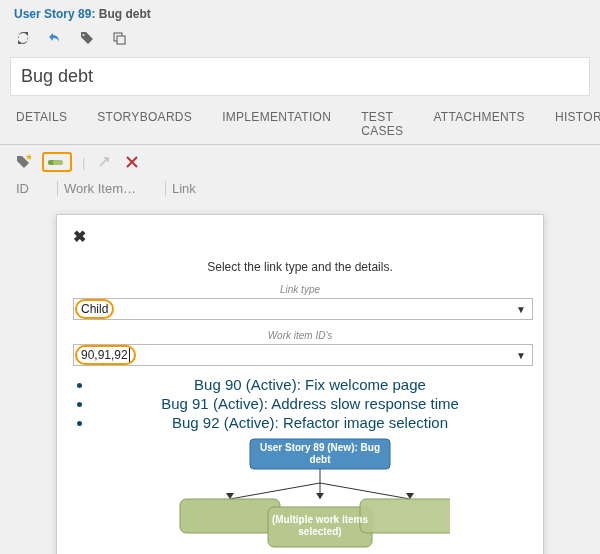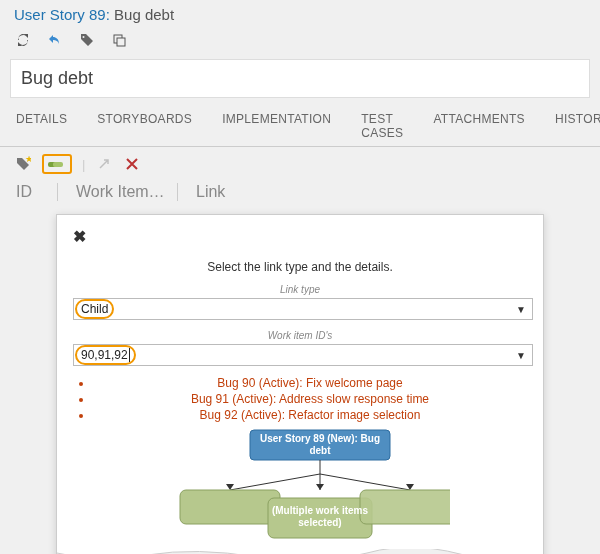--- a/index.html
+++ b/index.html
@@ -10,23 +10,23 @@
     background: #f0f0f0;
     color: #333;
     width: 600px;
     height: 554px;
     overflow: hidden;
   }
   .header {
     padding: 6px 14px 2px 14px;
   }
   .title-line {
-    font-size: 15px;
+    font-size: 12px;
     color: #2173b0;
-    font-weight: 400;
+    font-weight: 700;
   }
   .title-id { color:#2173b0; }
   .title-name { color:#555; }
   .top-toolbar {
     display: flex;
     gap: 14px;
     padding: 6px 14px 10px 14px;
     align-items: center;
   }
   .icon-btn {
@@ -73,23 +73,23 @@
     padding: 7px 14px;
   }
   .link-new-btn {
     border: 2px solid #f29800;
     border-radius: 3px;
     padding: 0 3px;
     display: inline-flex;
   }
   .tbl-header {
     display: flex;
-    gap: 12px;
+    gap: 0;
     padding: 2px 14px 4px 14px;
-    font-size: 16px;
+    font-size: 13px;
     color: #888;
   }
   .col-id { width: 44px; border-right:1px solid #ccc; padding-left:2px;}
   .col-wi { width: 108px; border-right:1px solid #ccc; padding-left:6px;}
   .col-title { flex:1; padding-left:6px;}
   .dialog {
     position: absolute;
     left: 56px;
     top: 214px;
     width: 488px;
@@ -133,22 +133,22 @@
   }
   .cursor {
     border-right: 1px solid #222;
     height: 14px;
     display:inline-block;
     margin-left:1px;
   }
   .bullets {
     margin: 10px 0 6px 6px;
     padding-left: 14px;
-    font-size: 12px;
-    color:#c2410c;
+    font-size: 15px;
+    color:#0c4a6e;
   }
   .bullets li { margin-bottom: 2px; }
   .diagram {
     display:flex;
     justify-content:center;
     margin-top:6px;
   }
   .diagram svg { display:block; }
   .torn-edge {
     position:absolute;

